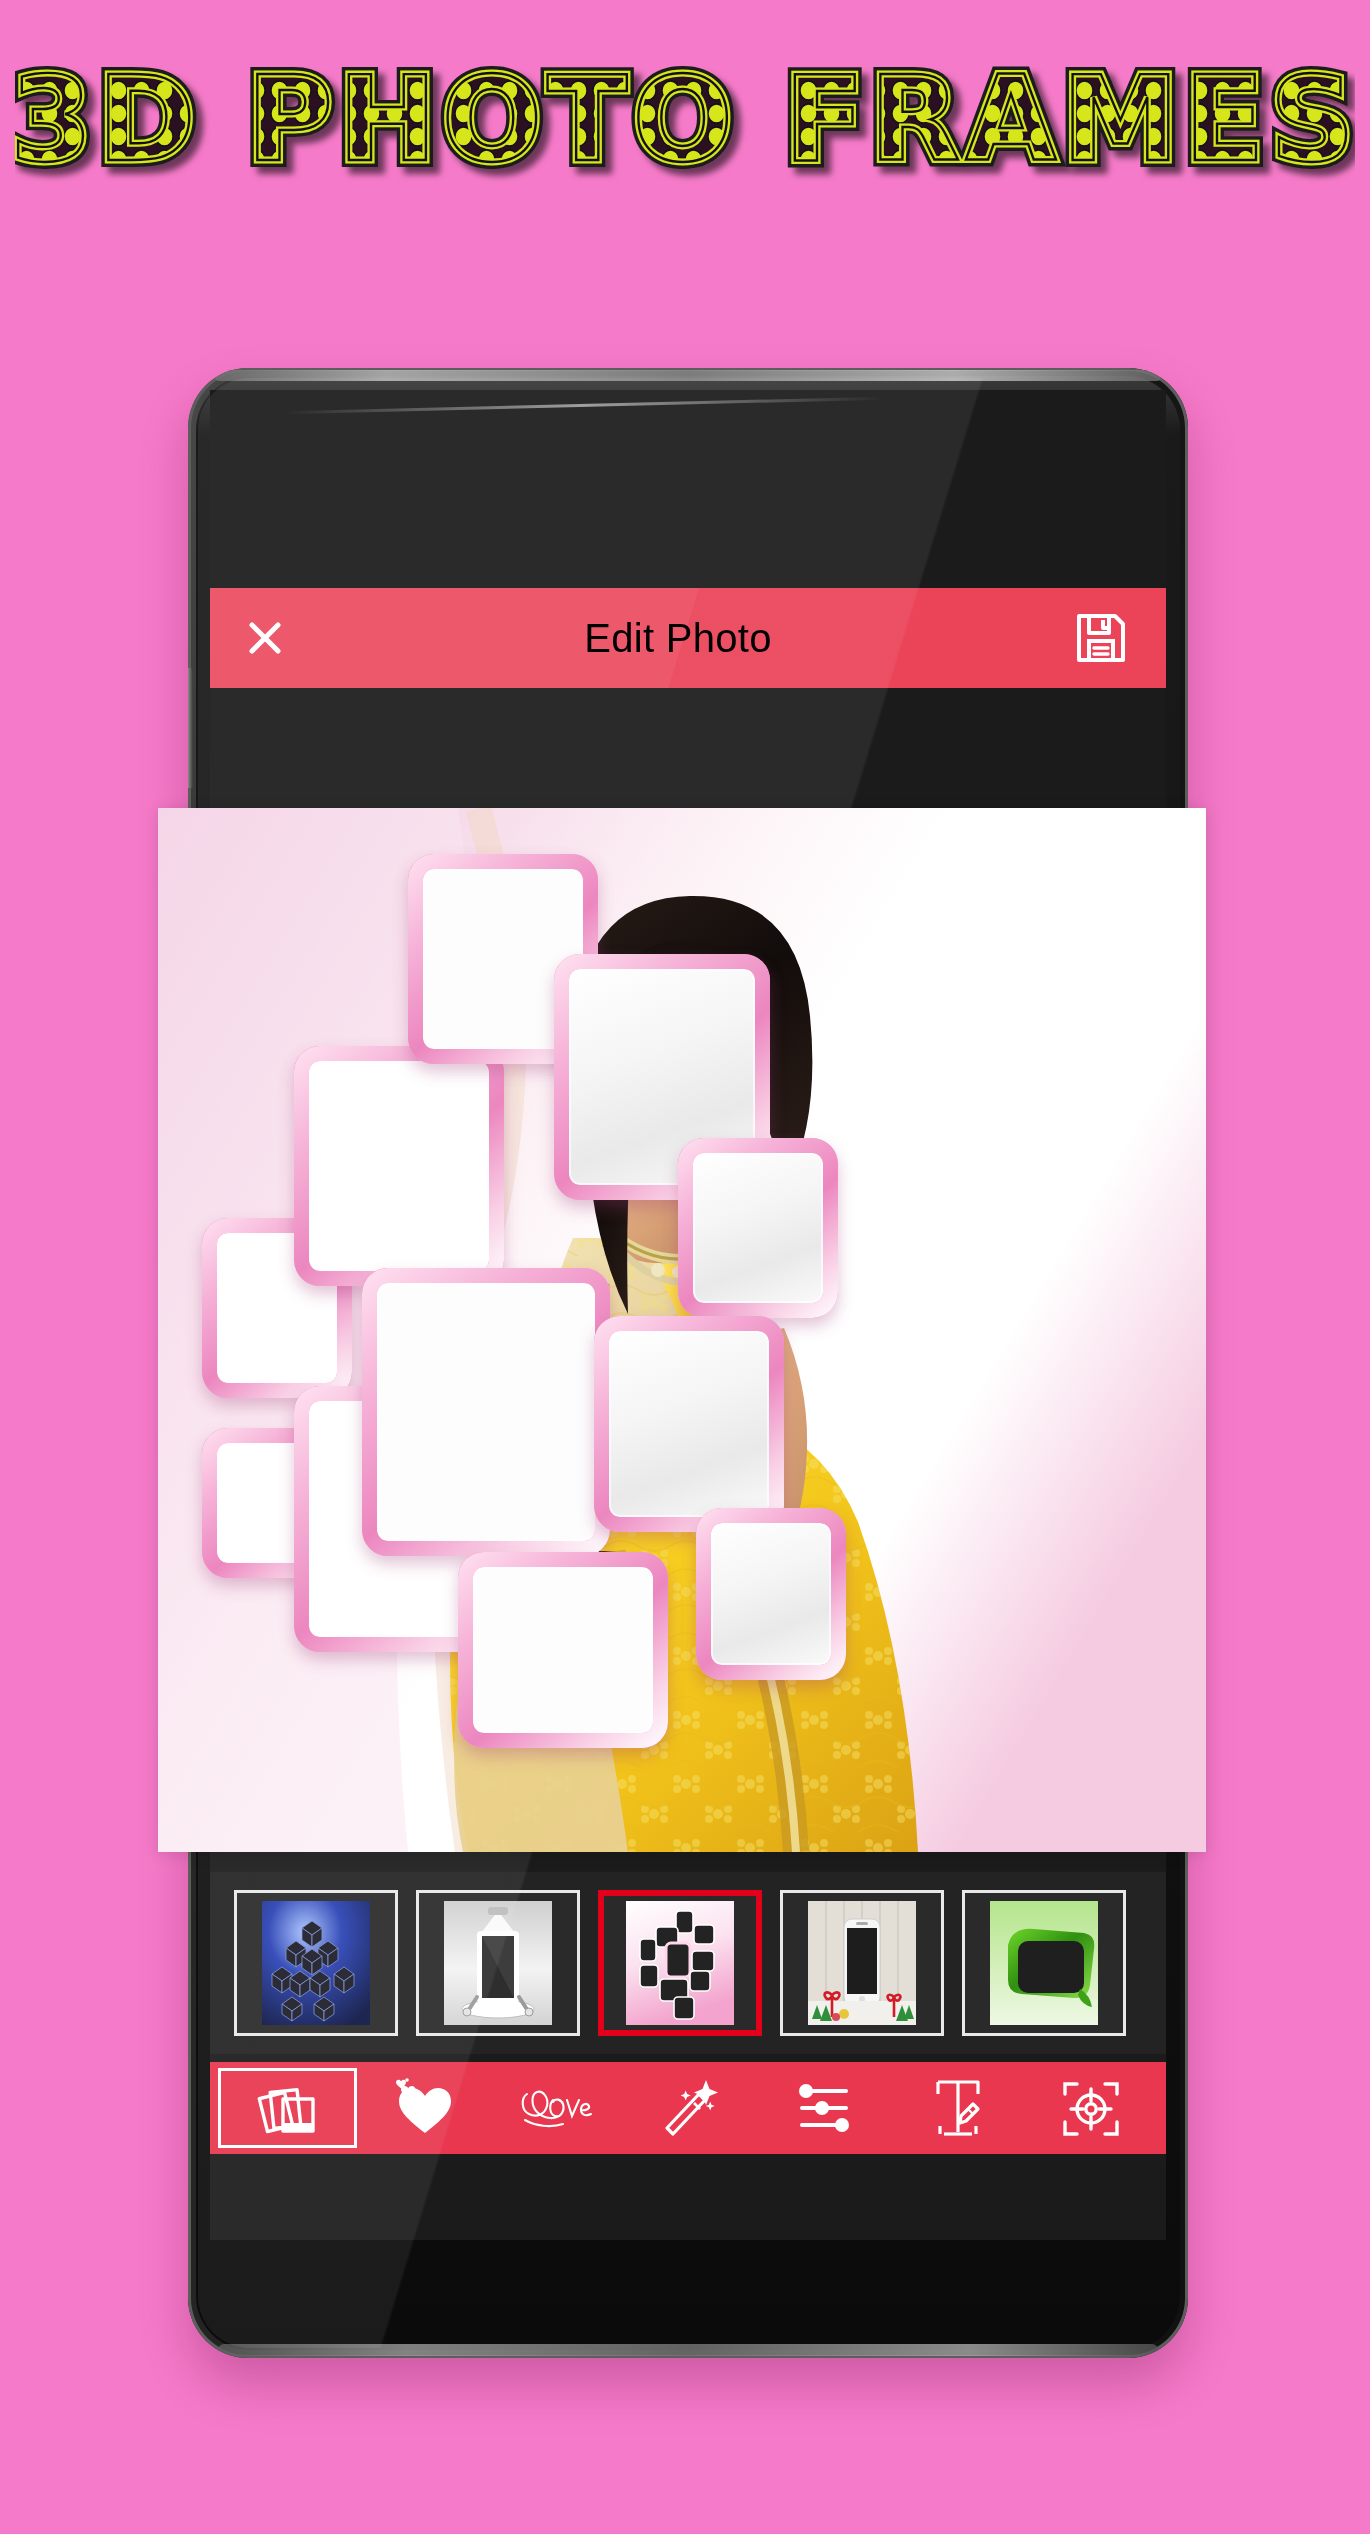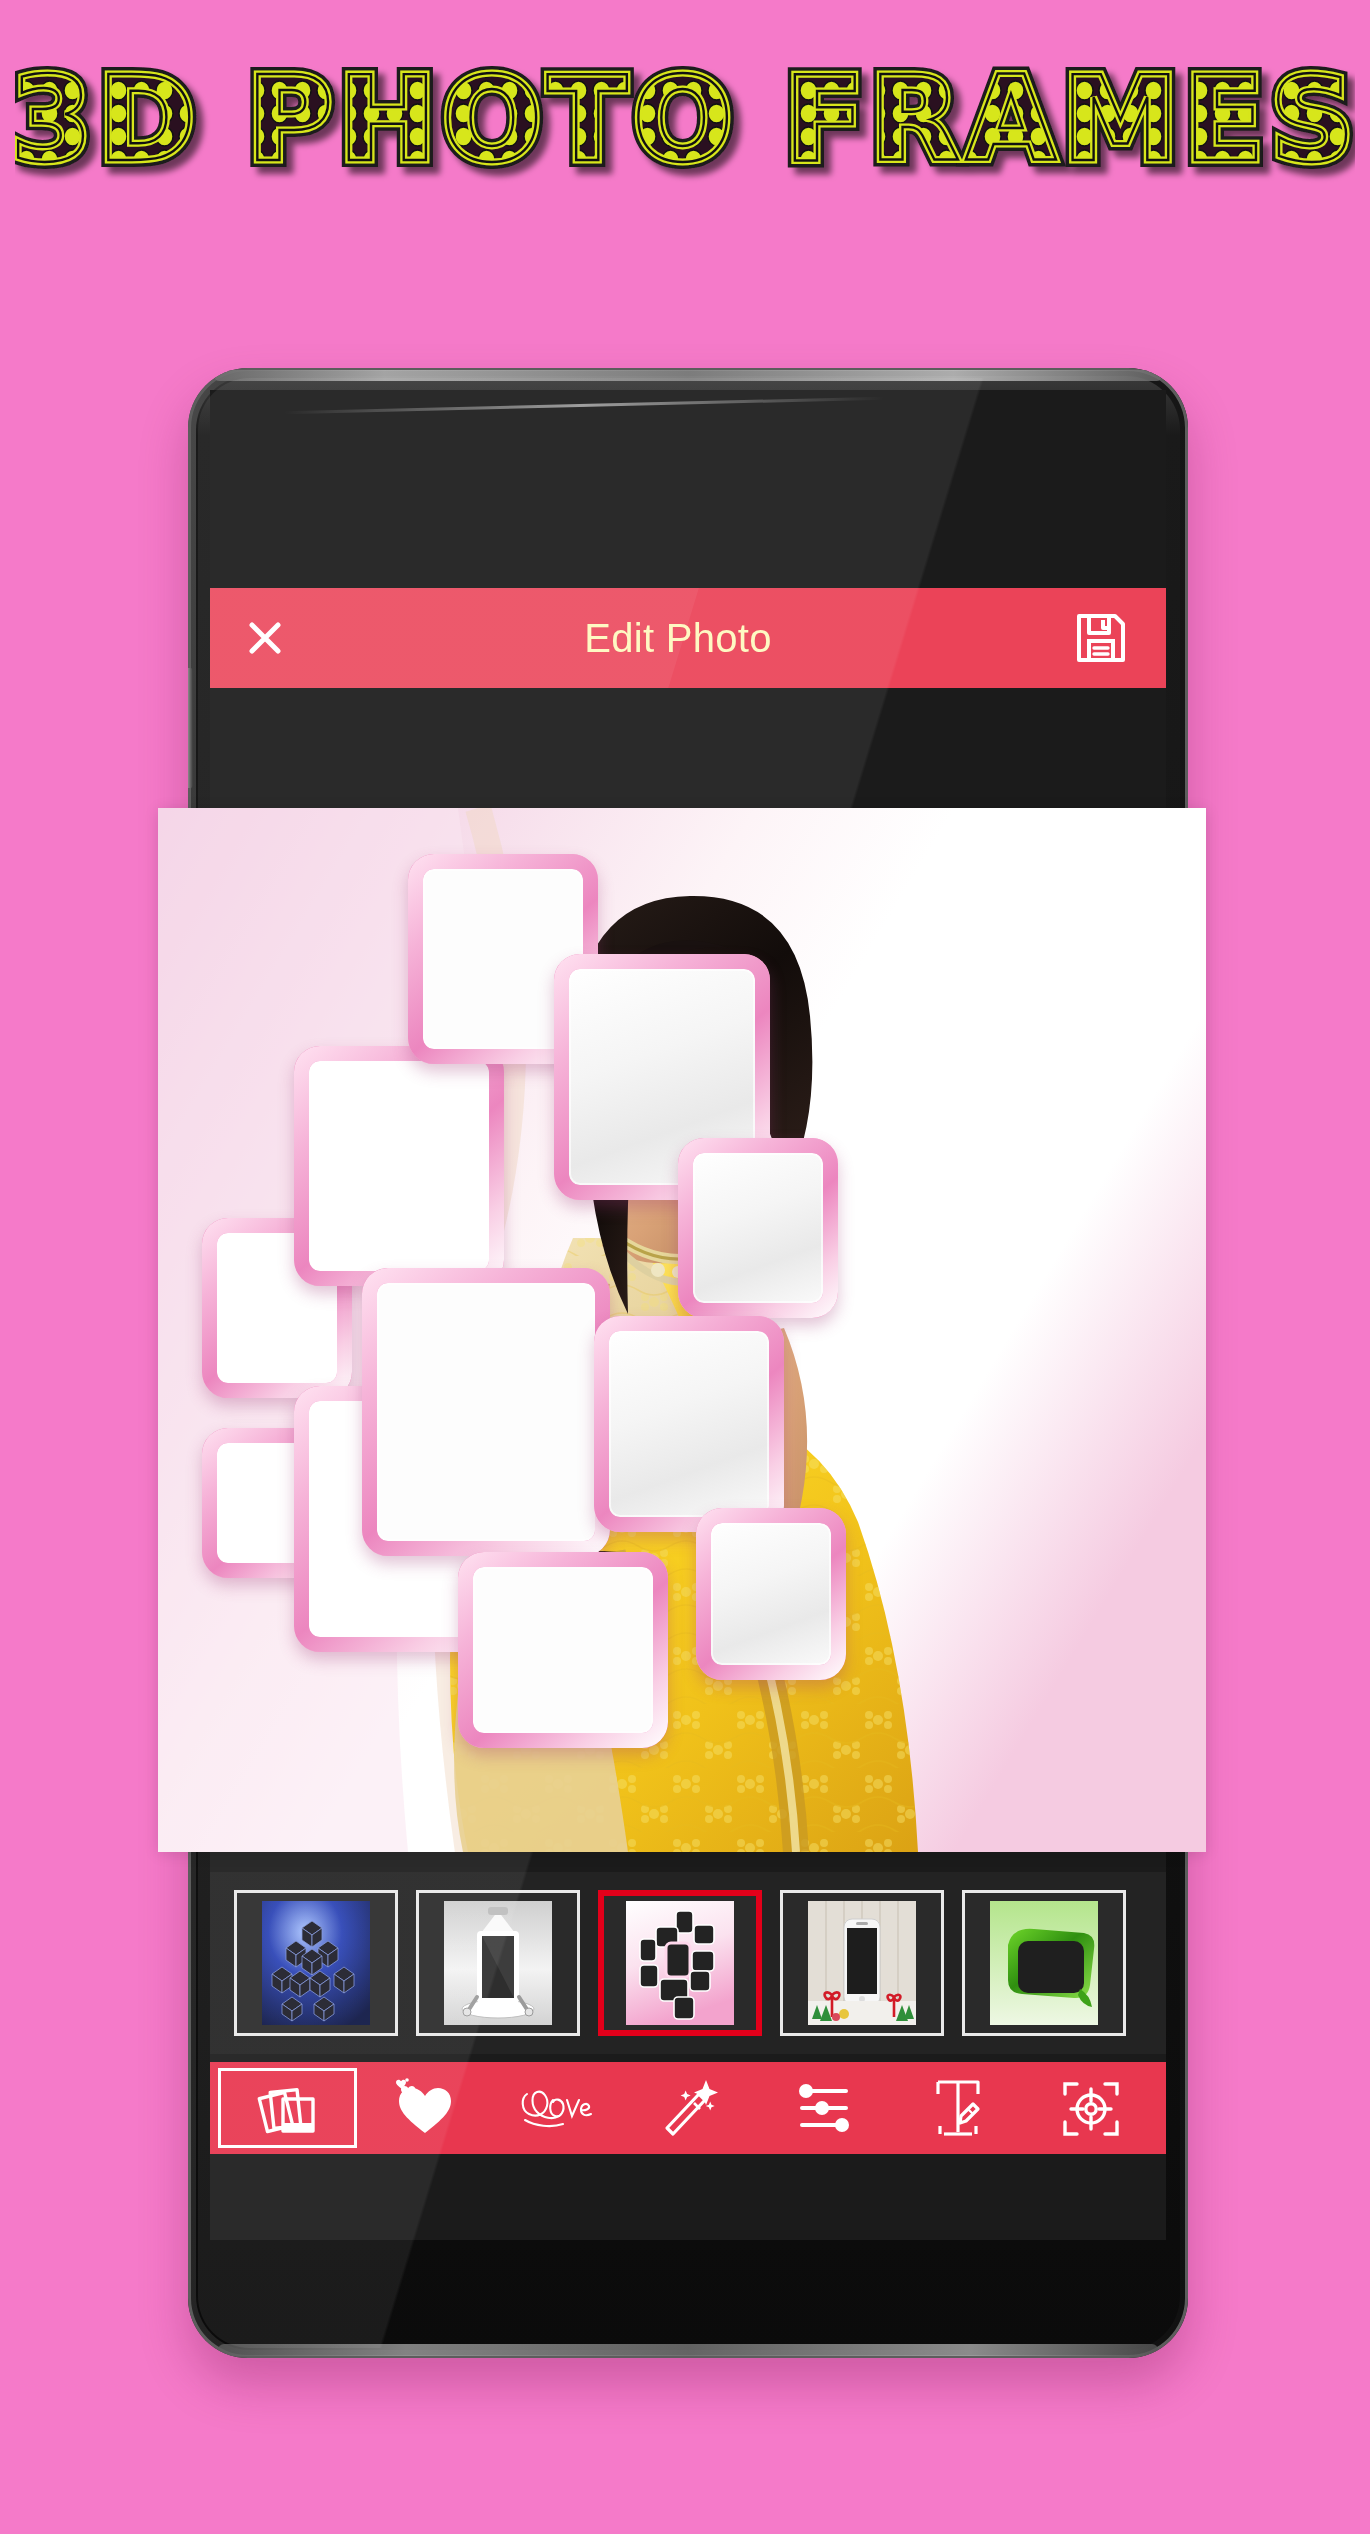--- a/index.html
+++ b/index.html
@@ -97,21 +97,21 @@
   #app-topbar::after{
     content:""; position:absolute; inset:0;
     background: linear-gradient(107deg, rgba(255,255,255,0.055) 0%, rgba(255,255,255,0.055) 49.5%, rgba(255,255,255,0) 49.6%);
     pointer-events:none;
   }
   #close-btn {
     width:110px; display:flex; align-items:center; justify-content:center;
     color:#fff; z-index:2;
   }
   #topbar-title {
-    flex:1; text-align:center; color:#fef9c3;
+    flex:1; text-align:center; color:#000000;
     font-size:40px; font-weight:400; letter-spacing:.3px; z-index:2;
   }
   #save-btn { width:130px; display:flex; align-items:center; justify-content:center; z-index:2; }
 
   
   #canvas-area {
     position:absolute;
     left:158px; top:808px; width:1048px; height:1044px;
     overflow:hidden;
     background: linear-gradient(118deg,#f3cfe2 0%,#f7d9e8 18%,#fdf6f8 42%,#ffffff 60%,#ffffff 78%,#f7d2e4 100%);

